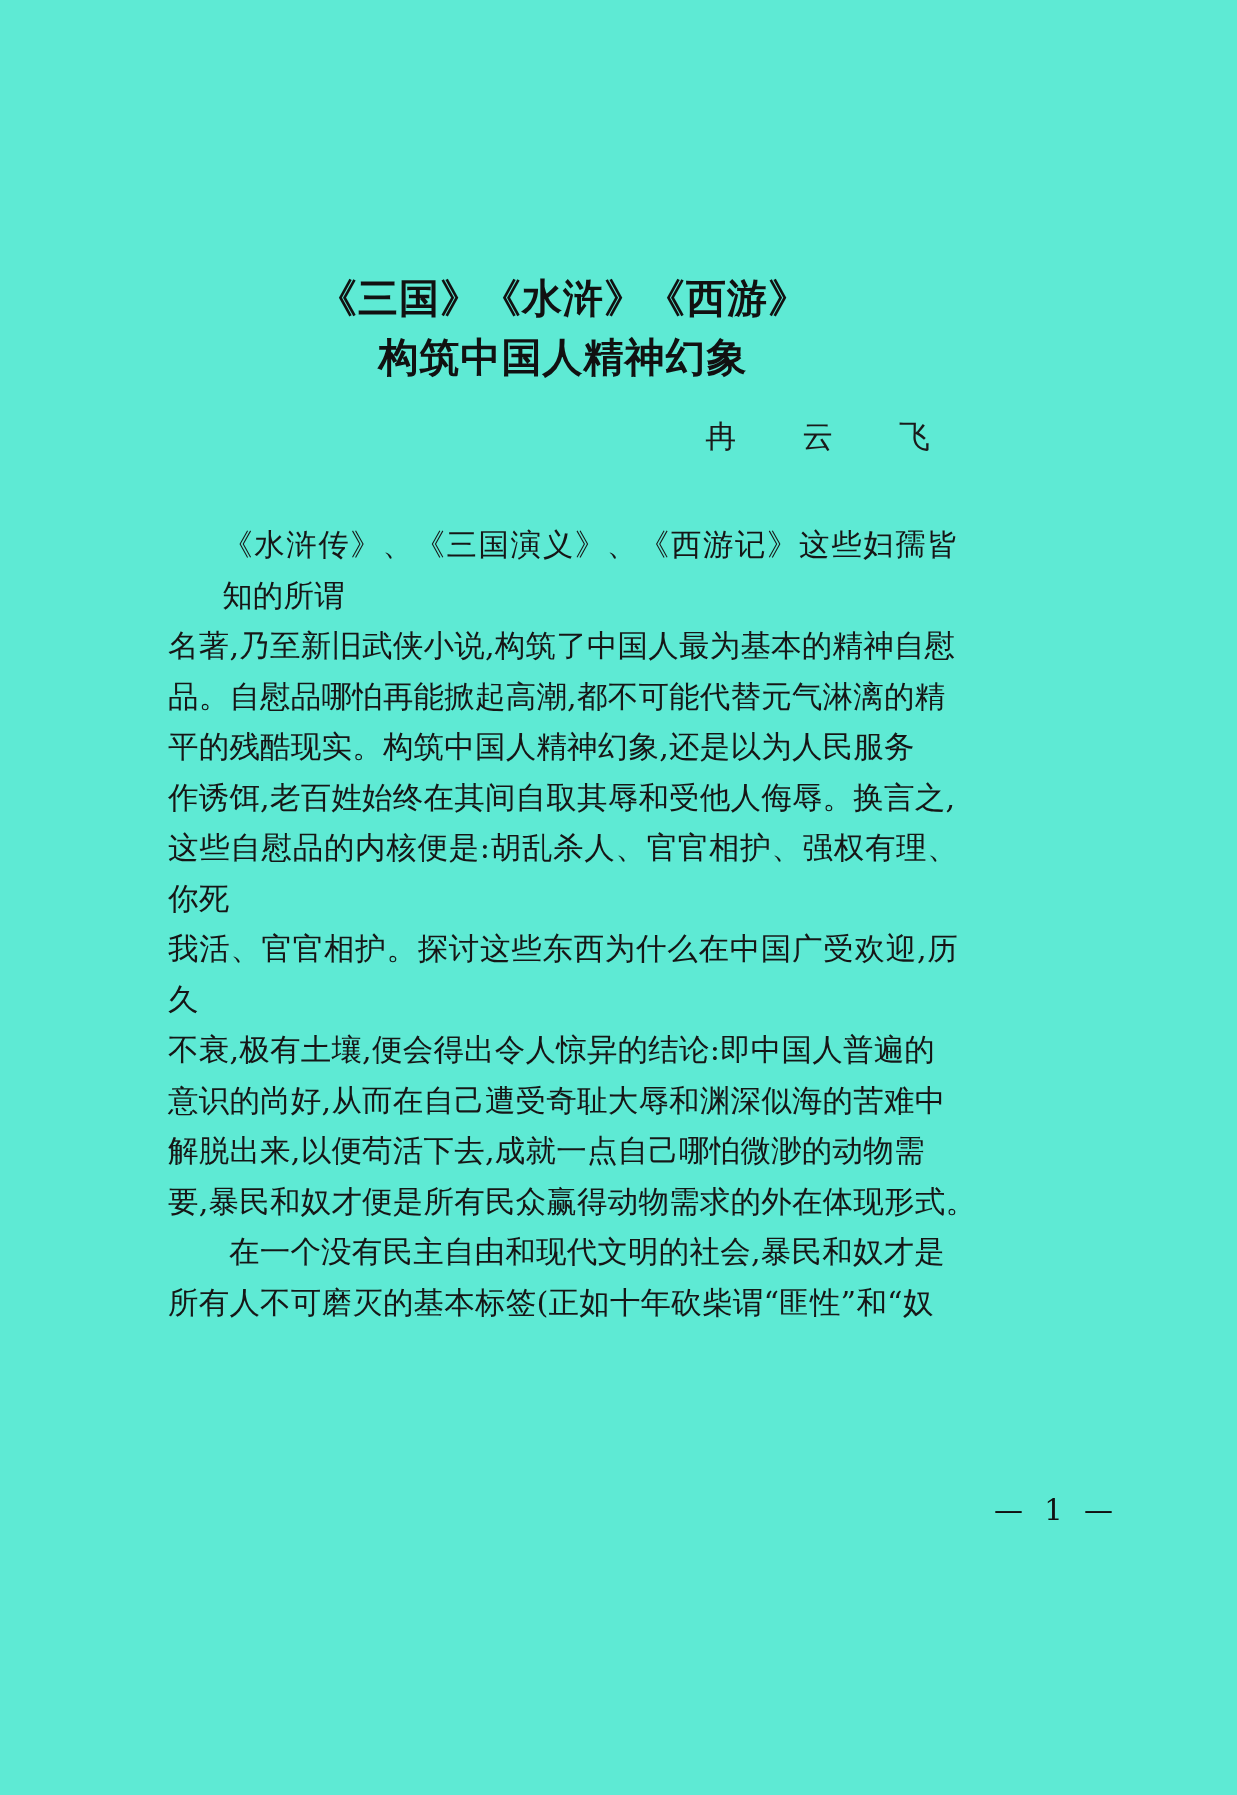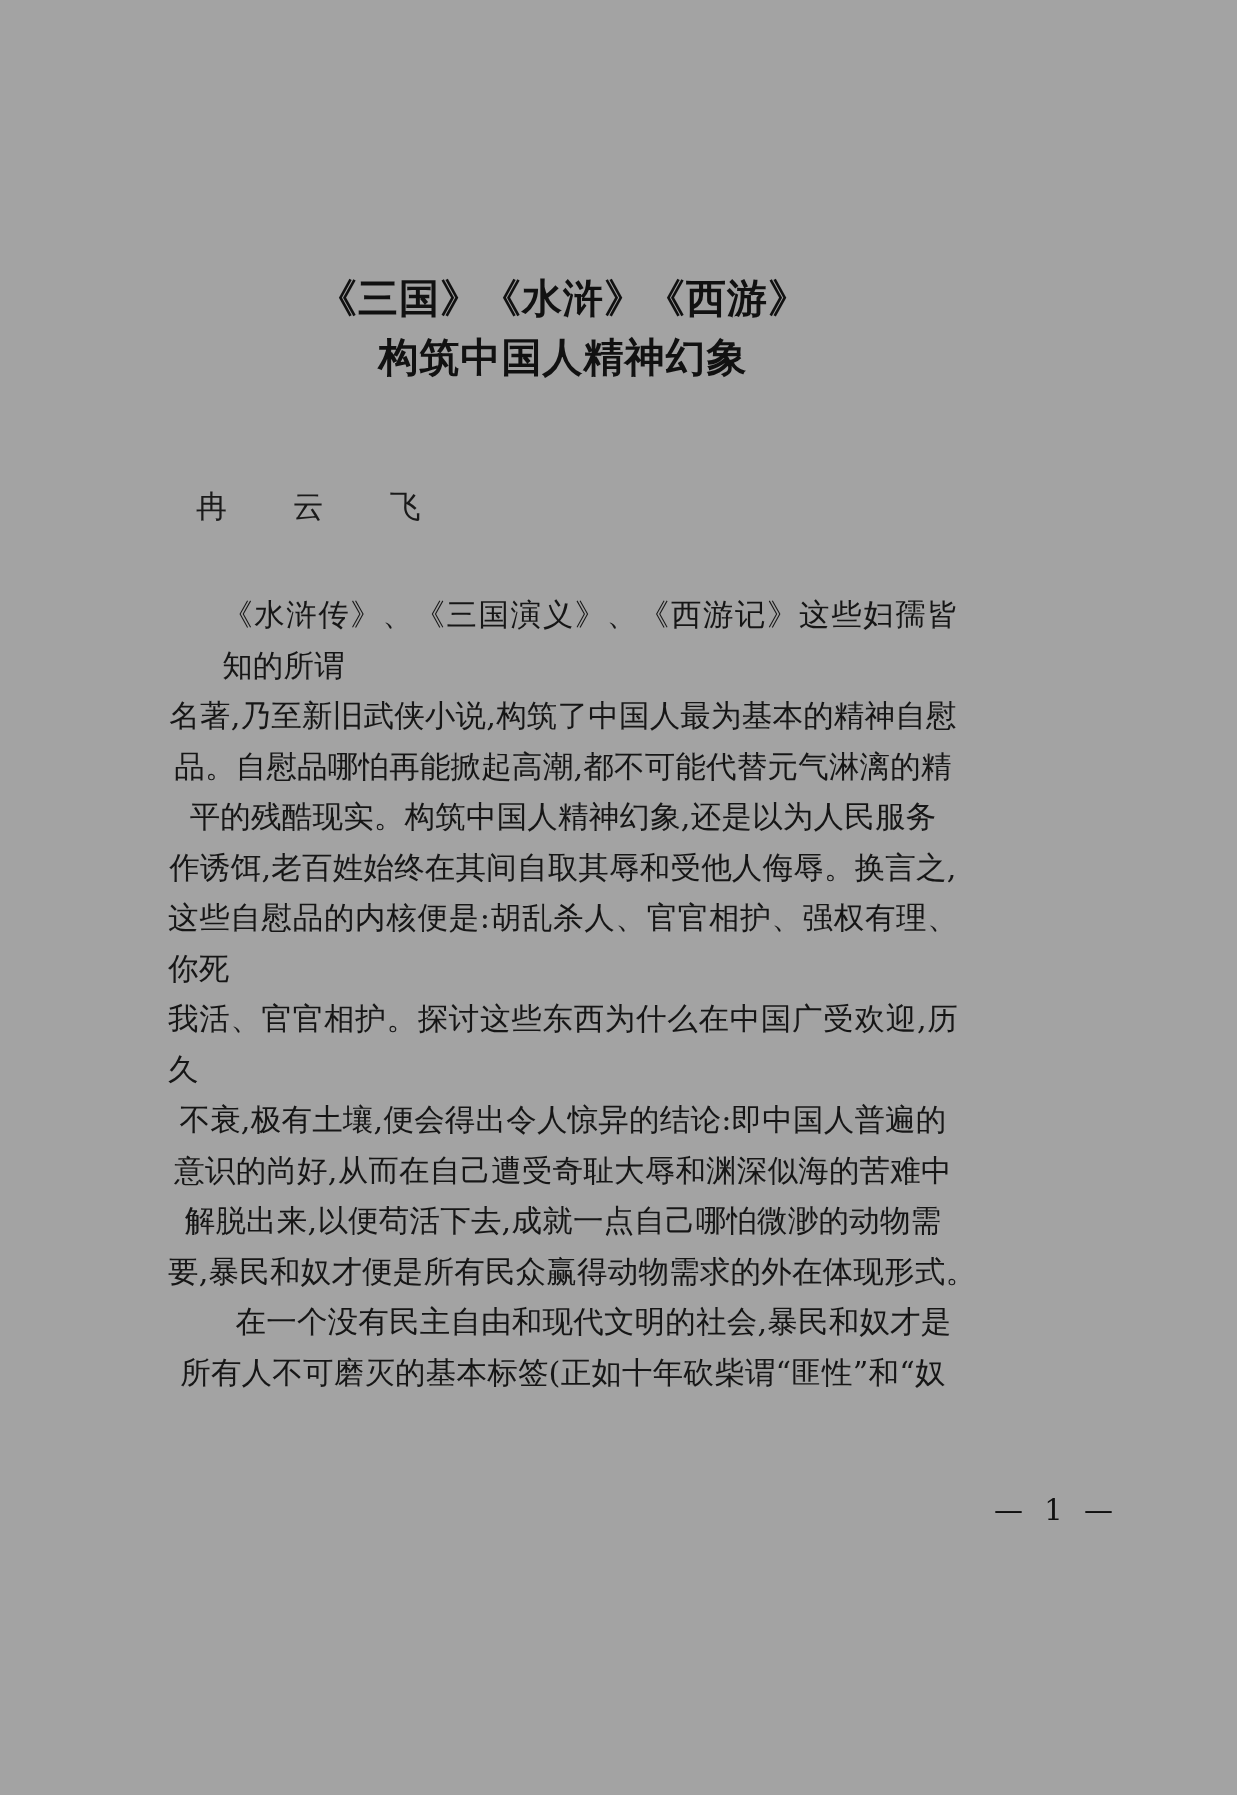--- a/index.html
+++ b/index.html
@@ -13,21 +13,21 @@
     font-family: "DejaVu Serif", "Liberation Serif", serif;
     color: #1a1a1a;
     position: relative;
     overflow: hidden;
   }
   .page {
     position: absolute;
     left: 0; top: 0;
     width: 1237px;
     height: 1795px;
-    background: #a3a3a3;
+    background: #5eead4;
   }
   .content {
     position: absolute;
     left: 168px;
     top: 0;
     width: 790px;
   }
   
   .title-block {
     margin-top: 268px;
@@ -37,22 +37,22 @@
     font-size: 40px;
     font-weight: 700;
     letter-spacing: 1px;
     line-height: 1.48;
     color: #111;
     font-family: "DejaVu Serif", "Liberation Serif", serif;
     white-space: nowrap;
   }
   
   .author-block {
-    margin-top: 100px;
-    text-align: left;
+    margin-top: 30px;
+    text-align: right;
   }
   .author-name {
     font-size: 31px;
     font-weight: 500;
     letter-spacing: 28px;
     padding-left: 28px;
     color: #1a1a1a;
     font-family: "DejaVu Serif", "Liberation Serif", serif;
   }
   
@@ -66,21 +66,21 @@
     text-align: justify;
     text-justify: inter-character;
     letter-spacing: 0.2px;
   }
   .para .line {
     display: block;
     white-space: nowrap;
   }
   .para .line.justify {
     display: flex;
-    justify-content: center;
+    justify-content: flex-start;
     white-space: normal;
   }
   .para .line.justify > span {
     display: inline-block;
   }
   .indent {
     display: inline-block;
     width: 61px;
   }
   

